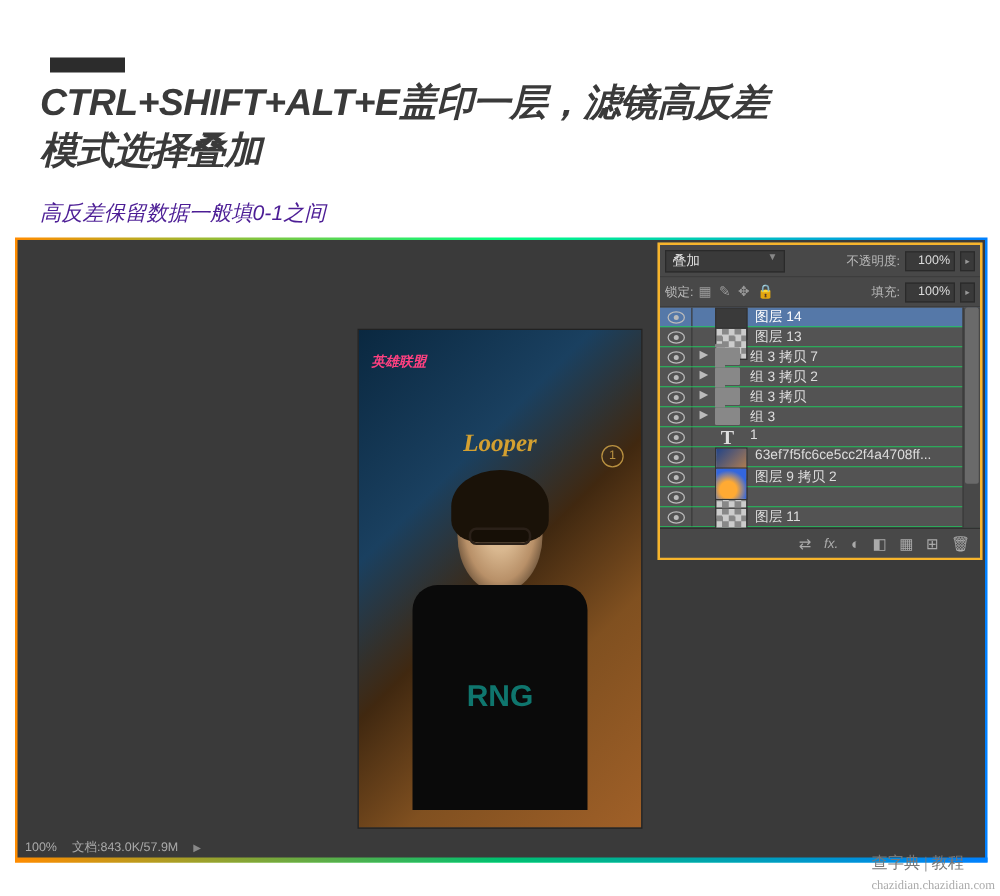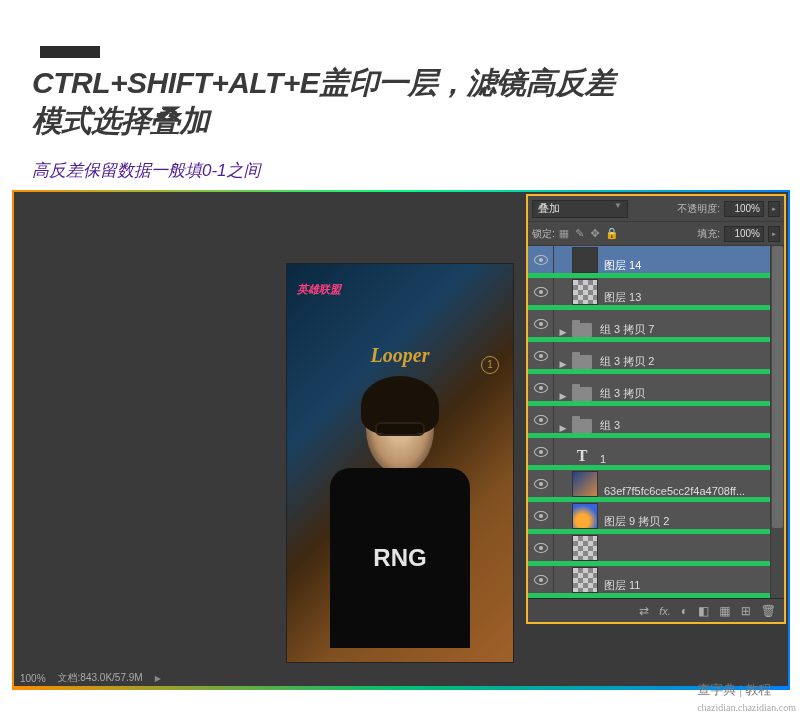--- a/index.html
+++ b/index.html
@@ -124,21 +124,21 @@
       margin-top: -6px;
       width: 140px;
       height: 180px;
       background: #0a0a0a;
       border-radius: 20px 20px 0 0;
       display:flex;
       align-items:center;
       justify-content:center;
     }
     .artwork .body-logo {
-      color: #e5e5e5;
+      color: #0f766e;
       font-size: 24px;
       font-weight: 900;
       font-family: Impact, sans-serif;
       text-align: center;
     }
     .artwork .badge {
       position: absolute;
       top: 92px;
       right: 14px;
       width: 18px;
@@ -223,23 +223,23 @@
       color:#999;
       font-size:11px;
     }
     .layers-list {
       max-height: 430px;
       overflow: hidden;
       background: #535353;
     }
     .layer-row {
       display: flex;
-      align-items: flex-end;
-      height: 32px;
-      border-bottom: 5px solid #22c55e;
+      align-items: flex-start;
+      height: 16px;
+      border-bottom: 1px solid #22c55e;
       background: #535353;
       cursor: pointer;
     }
     .layer-row.selected { background: #5578a8; color: #fff; }
     .eye-col {
       width: 26px;
       text-align: center;
       border-right: 1px solid #3a3a3a;
       height: 100%;
       display:flex;align-items:center;justify-content:center;

